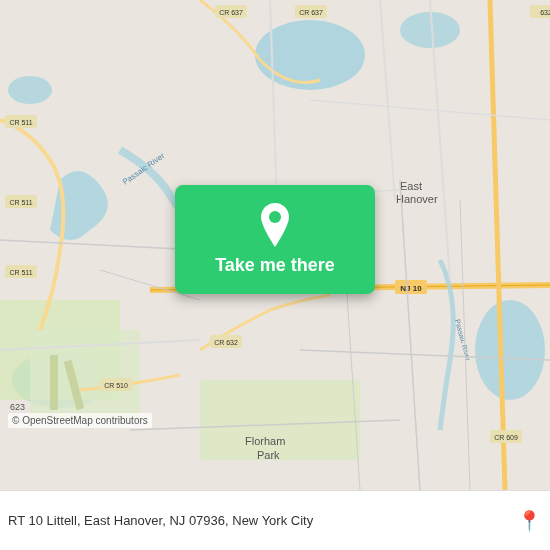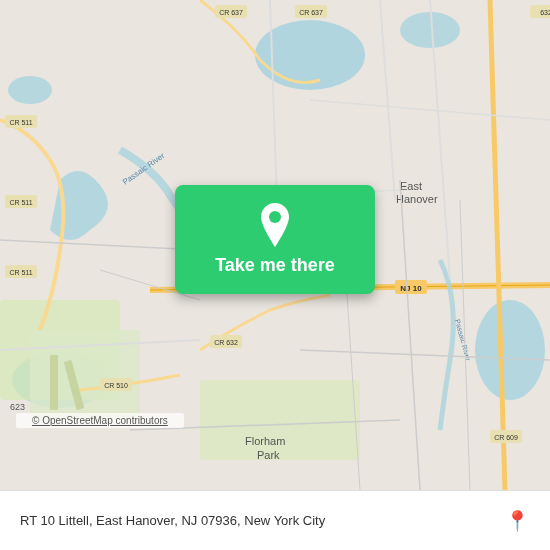--- a/index.html
+++ b/index.html
@@ -60,21 +60,21 @@
     }
 
     
     #bottom-bar {
       width: 550px;
       height: 60px;
       background-color: white;
       display: flex;
       align-items: center;
       justify-content: space-between;
-      padding: 0 20px;
+      padding: 0 8px;
       border-top: 1px solid #ddd;
     }
 
     #address-text {
       font-size: 13px;
       color: #333;
       flex: 1;
     }
 
     #moovit-logo {
@@ -91,27 +91,26 @@
     #moovit-text {
       font-size: 18px;
       font-weight: bold;
       color: #333;
       font-style: italic;
     }
 
     #osm-credit {
       position: absolute;
       bottom: 62px;
-      left: 16px;
+      left: 8px;
       font-size: 10px;
       color: #555;
       background: rgba(255,255,255,0.7);
-      padding: 2px 16px;
+      padding: 2px 4px;
       border-radius: 2px;
-      text-decoration: underline;
     }
   </style>
 </head>
 <body>
 
 <div id="map-container">
   
   <svg id="map-svg" viewBox="0 0 550 490" xmlns="http://www.w3.org/2000/svg">
 
     <rect width="550" height="490" fill="#eae6df"></rect>

